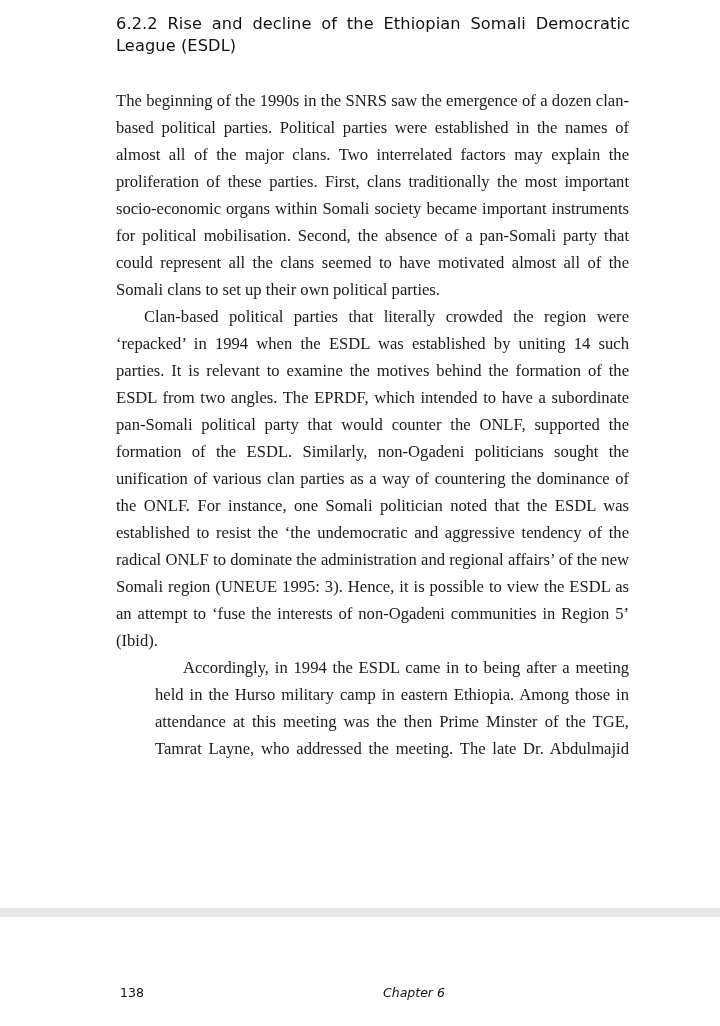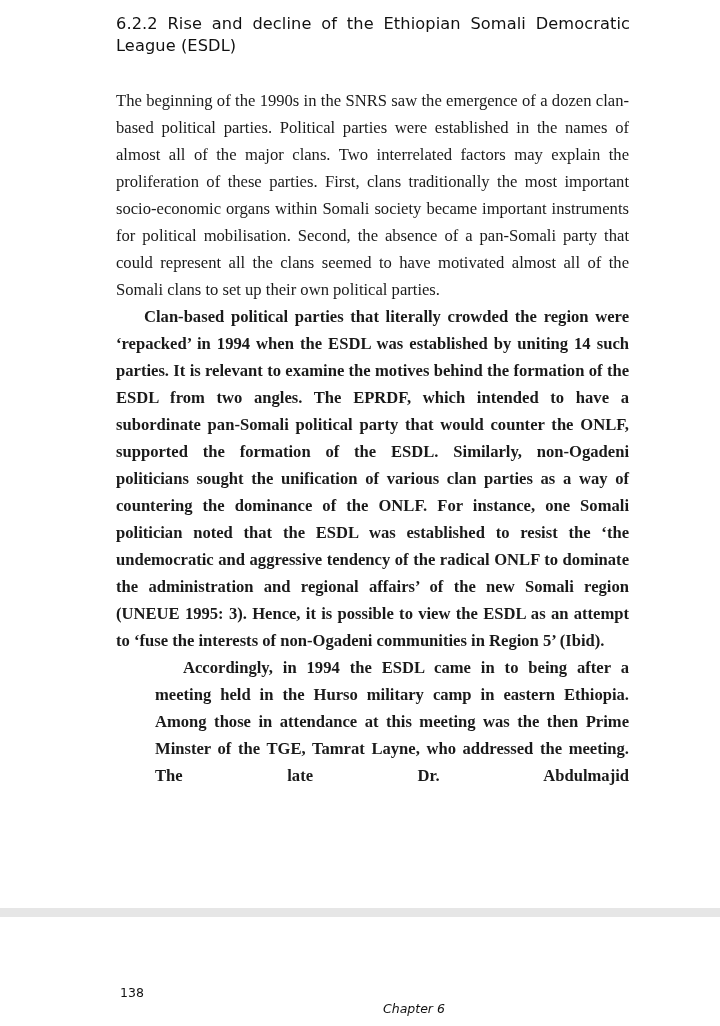--- a/index.html
+++ b/index.html
@@ -13,27 +13,27 @@
       font-family: "DejaVu Sans", sans-serif; font-size: 16.2px; line-height: 22px;
       color: #111; text-align: justify; text-align-last: left; margin: 0; font-weight: normal;
       letter-spacing: 0.1px;
     }
     .body-text {
       position: absolute; left: 116px; top: 87px; width: 513px;
       font-family: "Liberation Serif", serif; font-size: 16.6px; line-height: 27px;
       color: #1a1a1a;
     }
     .body-text p { margin: 0; text-align: justify; }
-    .body-text p.indent { text-indent: 28px; font-weight: bold; }
+    .body-text p.indent { text-indent: 28px; }
     .body-text p.last-open { text-align-last: justify; margin-left: 39px; }
     .page-gap { position: absolute; left: 0; top: 908px; width: 720px; height: 9px; background: #e6e6e6; }
     .footer { position: absolute; left: 0; top: 985px; width: 720px; height: 20px;
       font-family: "DejaVu Sans", sans-serif; font-size: 12.5px; color: #111; }
     .page-number { position: absolute; left: 120px; top: 0; text-align: center; }
-    .chapter-label { position: absolute; left: 383px; top: 16px; font-style: italic; }
+    .chapter-label { position: absolute; left: 383px; top: 0; font-style: italic; }
   </style>
 </head>
 <body>
 
 <div class="page-top">
   <h2 class="heading">6.2.2 Rise and decline of the Ethiopian Somali Democratic League (ESDL)</h2>
 
   <div class="body-text">
     <p>The beginning of the 1990s in the SNRS saw the emergence of a dozen clan-based political parties. Political parties were established in the names of almost all of the major clans. Two interrelated factors may explain the proliferation of these parties. First, clans traditionally the most important socio-economic organs within Somali society became important instruments for political mobilisation. Second, the absence of a pan-Somali party that could represent all the clans seemed to have motivated almost all of the Somali clans to set up their own political parties.</p>
     <p class="indent">Clan-based political parties that literally crowded the region were ‘repacked’ in 1994 when the ESDL was established by uniting 14 such parties. It is relevant to examine the motives behind the formation of the ESDL from two angles. The EPRDF, which intended to have a subordinate pan-Somali political party that would counter the ONLF, supported the formation of the ESDL. Similarly, non-Ogadeni politicians sought the unification of various clan parties as a way of countering the dominance of the ONLF. For instance, one Somali politician noted that the ESDL was established to resist the ‘the undemocratic and aggressive tendency of the radical ONLF to dominate the administration and regional affairs’ of the new Somali region (UNEUE 1995: 3). Hence, it is possible to view the ESDL as an attempt to ‘fuse the interests of non-Ogadeni communities in Region 5’ (Ibid).</p>

